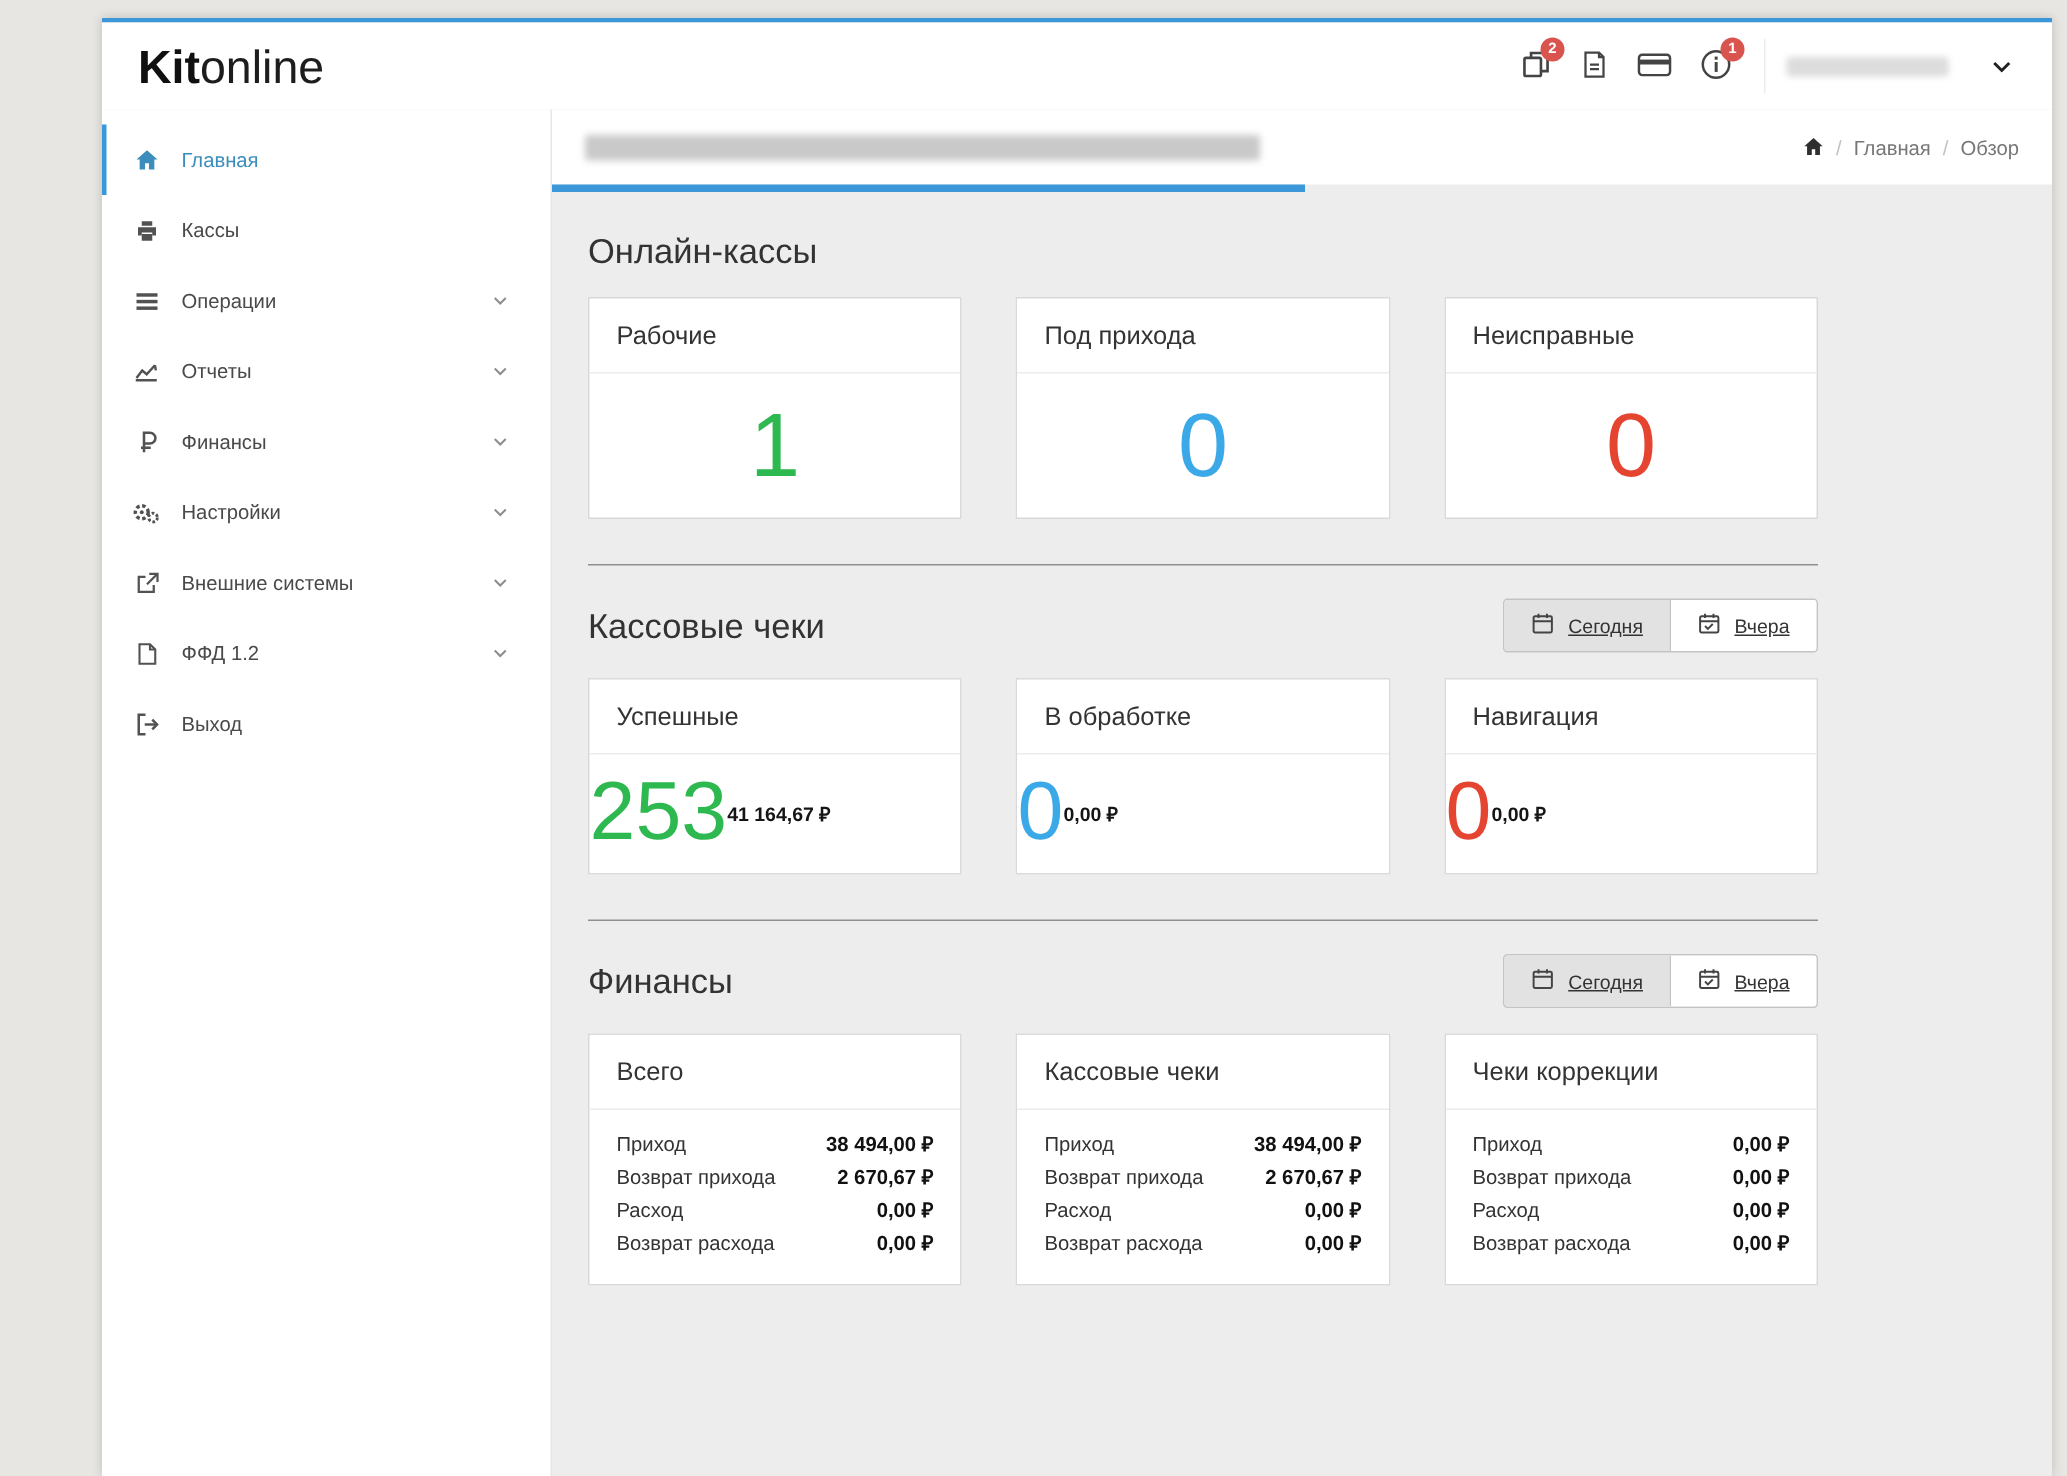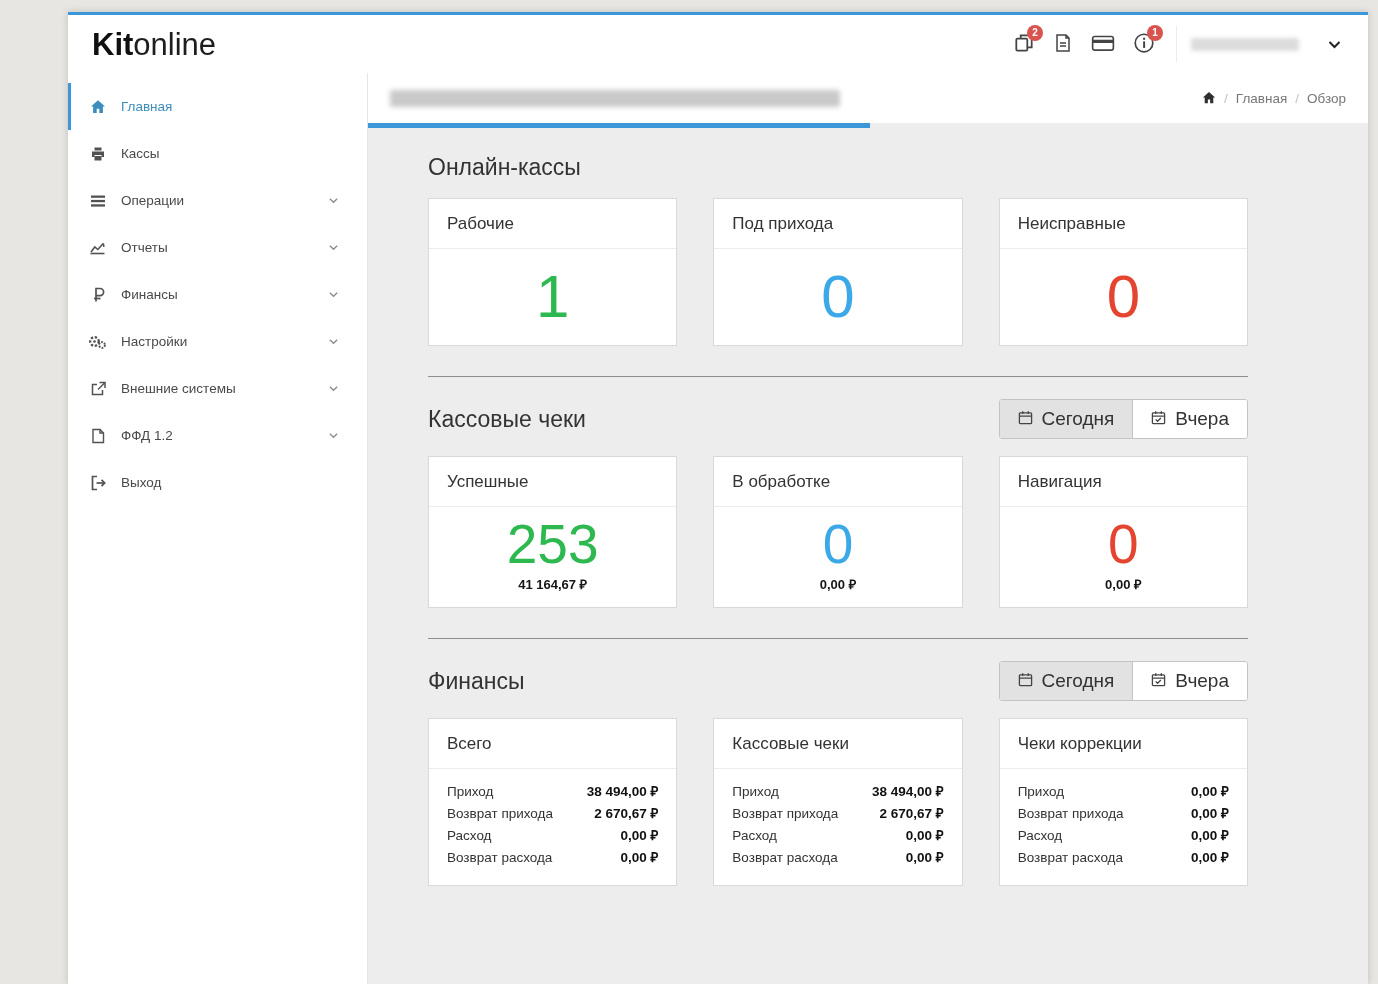--- a/index.html
+++ b/index.html
@@ -53,39 +53,39 @@
   .topbar { height:50px; background:#fff; display:flex; align-items:center; flex:0 0 auto; }
   .redacted-title { margin-left:22px; width:450px; height:17px; background:#c9c9c9; border-radius:2px; filter:blur(2.5px); }
   .breadcrumb { margin-left:auto; margin-right:22px; display:flex; align-items:center; gap:8px; font-size:13.5px; color:#777; }
   .breadcrumb .bc-home { color:#2f2f2f; display:flex; cursor:pointer; }
   .bc-sep { color:#c2c2c2; }
   .bc-link { cursor:pointer; }
   .underline-row { height:5px; flex:0 0 auto; }
   .tab-underline { width:502px; height:5px; background:#3c97d9; }
   
   .content { flex:1; overflow:hidden; }
-  .inner { width:820px; margin-left:60px; padding-top:26px; }
+  .inner { width:820px; margin-left:24px; padding-top:26px; }
   .section-head { display:flex; align-items:center; }
   .section-title { font-size:23px; font-weight:400; color:#333; }
   .cards { display:flex; gap:36px; margin-top:17px; }
   .card { width:253px; background:#fff; border:1px solid #d9d9d9; }
   .card-label { padding:15px 18px 14px; font-size:17px; color:#333; border-bottom:1px solid #ececec; }
   .stat-body { height:96px; display:flex; align-items:center; justify-content:center; }
   .big { font-size:60px; line-height:1; font-weight:400; }
-  .receipt-body { padding:10px 0 14px; display:flex; flex-direction:column; align-items:center; }
+  .receipt-body { padding:10px 0 14px; display:flex; flex-direction:row; align-items:center; }
   .receipt-body .big { font-size:55px; }
   .amount { font-size:13px; font-weight:700; color:#151515; margin-top:3px; }
   .c-green { color:#2eb850; }
   .c-blue  { color:#3ba9e8; }
   .c-red   { color:#e54530; }
   .divider { border:0; border-top:1px solid #8f8f8f; margin:30px 0 22px; width:820px; }
   .btn-group { margin-left:auto; display:flex; border:1px solid #c4c4c4; border-radius:3px; overflow:hidden; background:#fff; }
   .pbtn {
-    display:flex; align-items:center; gap:9px; padding:8px 18px; font-size:19px; color:#333;
-    background:#fff; border:0; cursor:pointer; font-family:"Liberation Sans",sans-serif;
+    display:flex; align-items:center; gap:9px; padding:8px 18px; font-size:13px; color:#333;
+    background:#fff; border:0; cursor:pointer; font-family:"Liberation Sans",sans-serif;text-decoration:underline;
   }
   .pbtn.active { background:#e2e2e2; }
   .pbtn + .pbtn { border-left:1px solid #c4c4c4; }
   .fin-body { padding:12px 18px 16px; }
   .fin-row { display:flex; justify-content:space-between; font-size:13.5px; color:#333; line-height:22px; }
   .fin-row .val { font-weight:700; color:#111; }
 </style>
 </head>
 <body>
 

